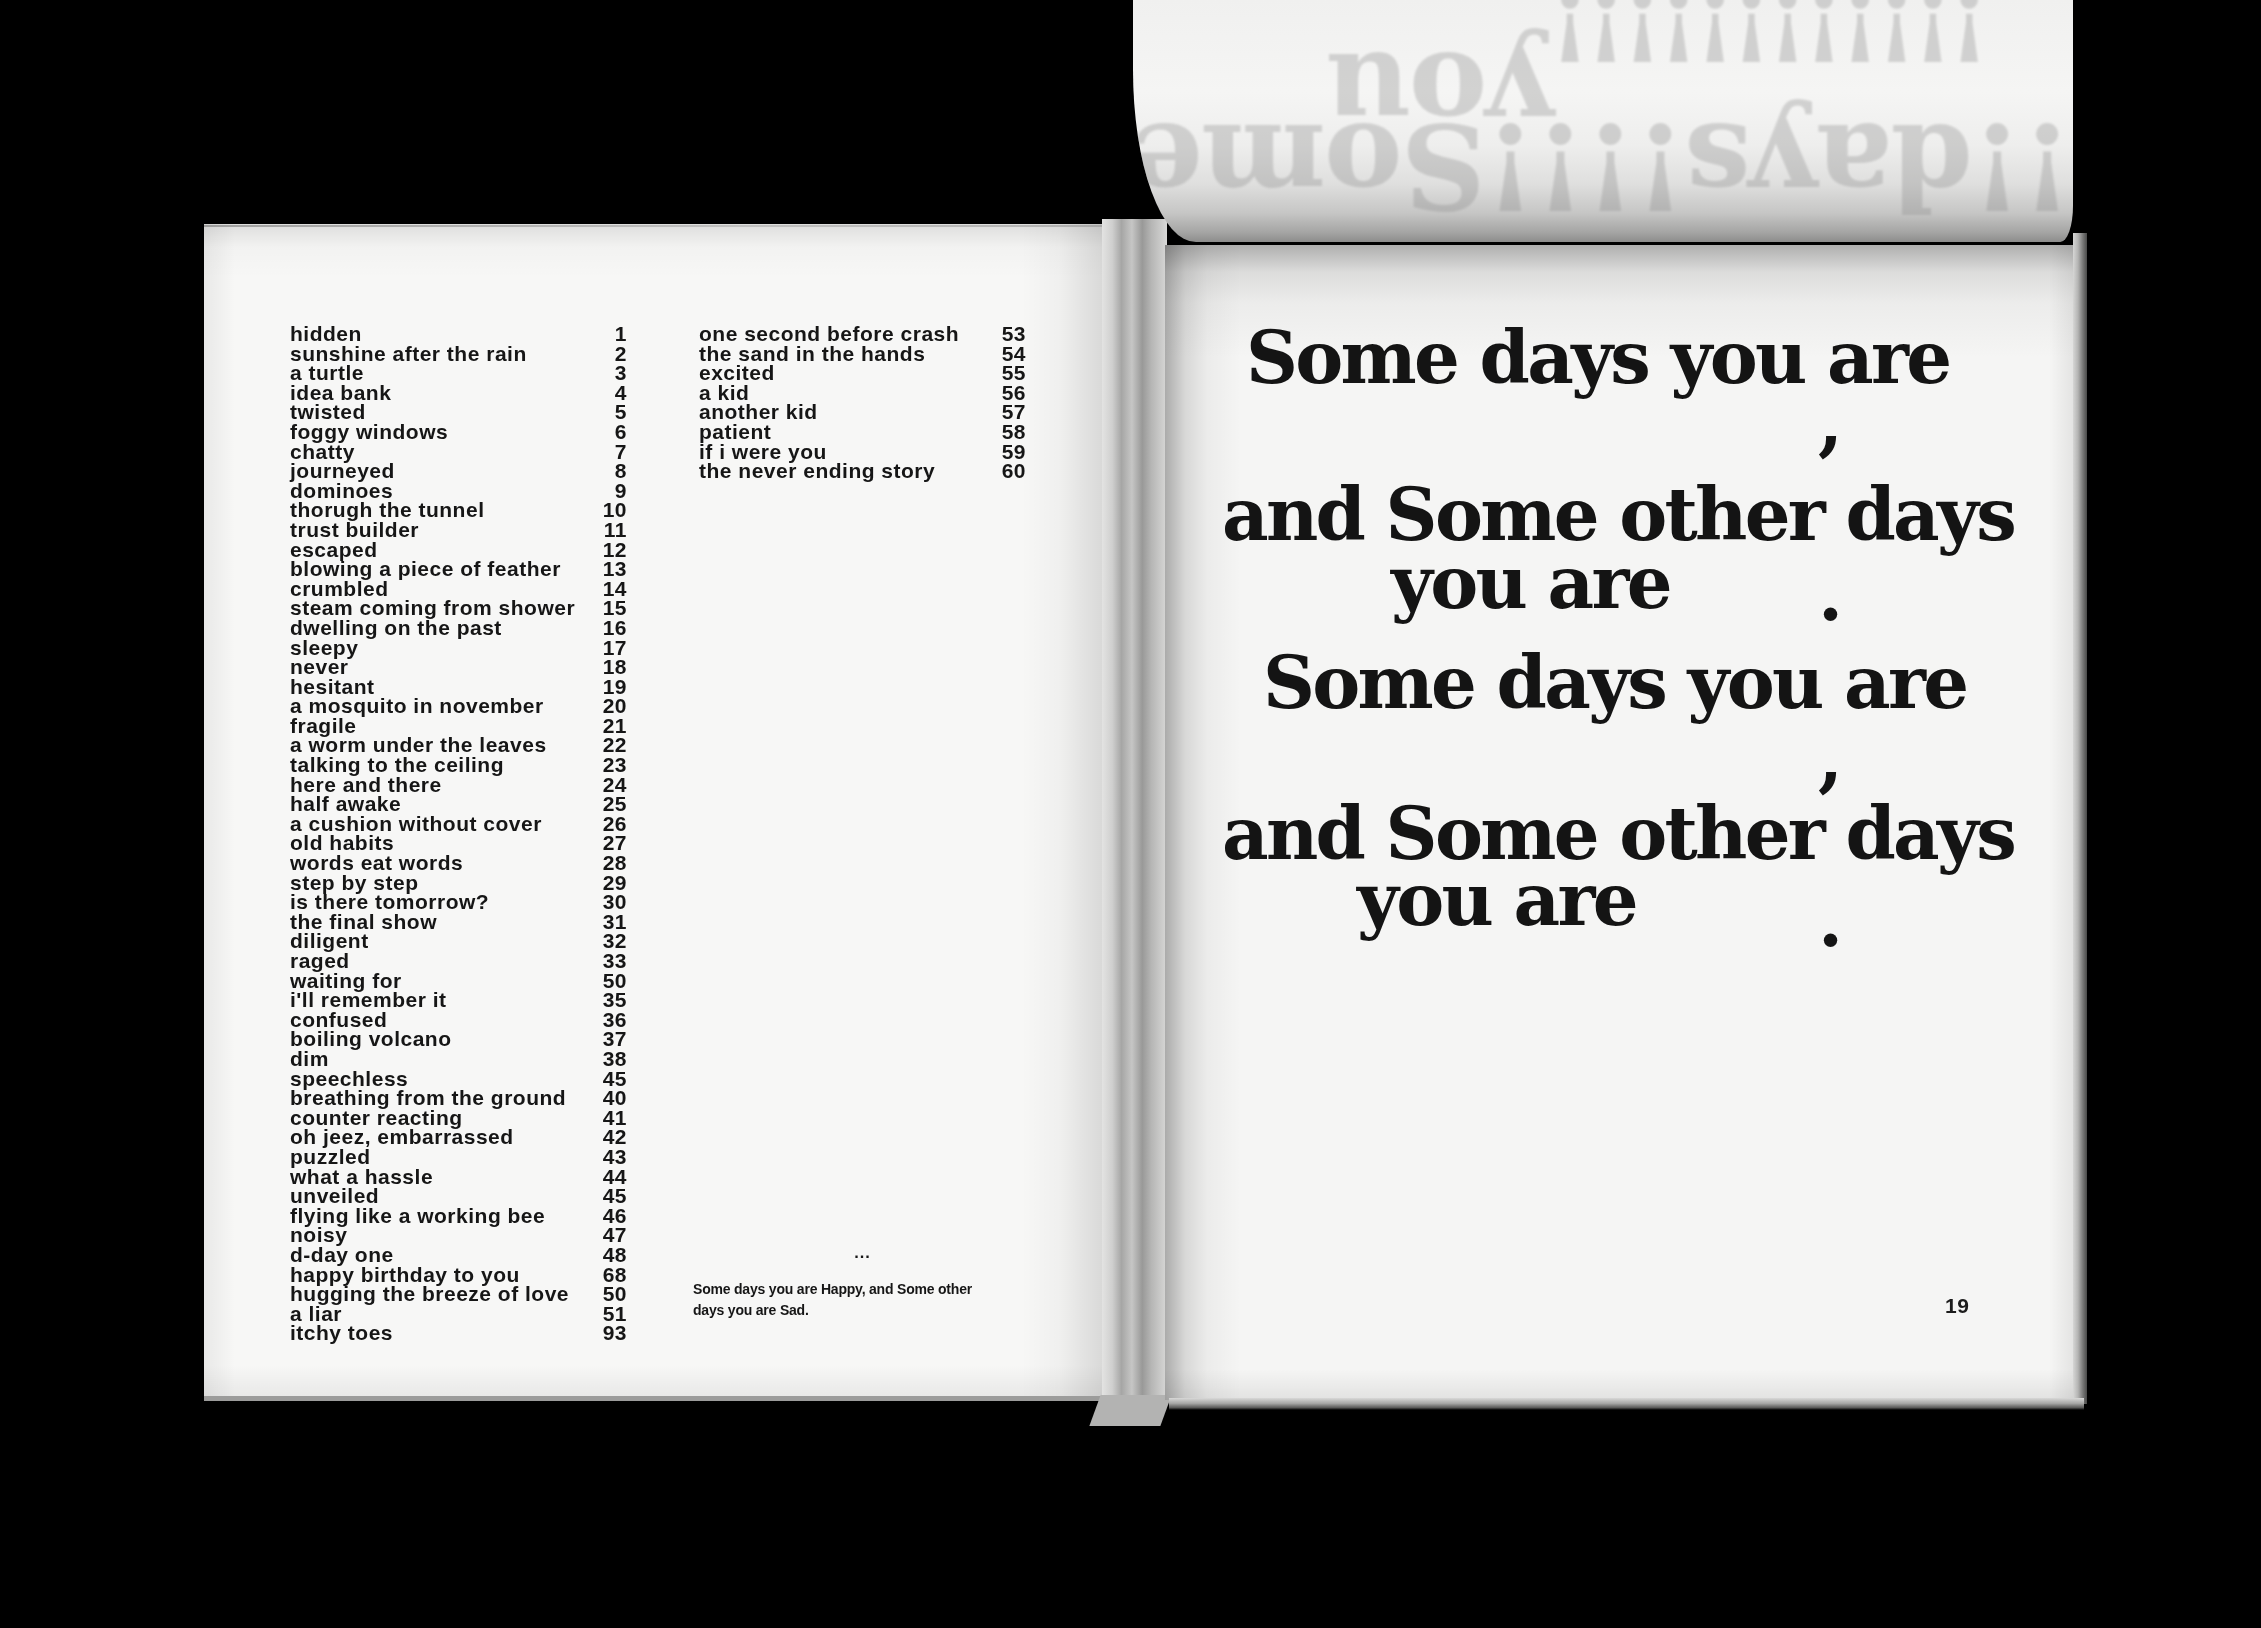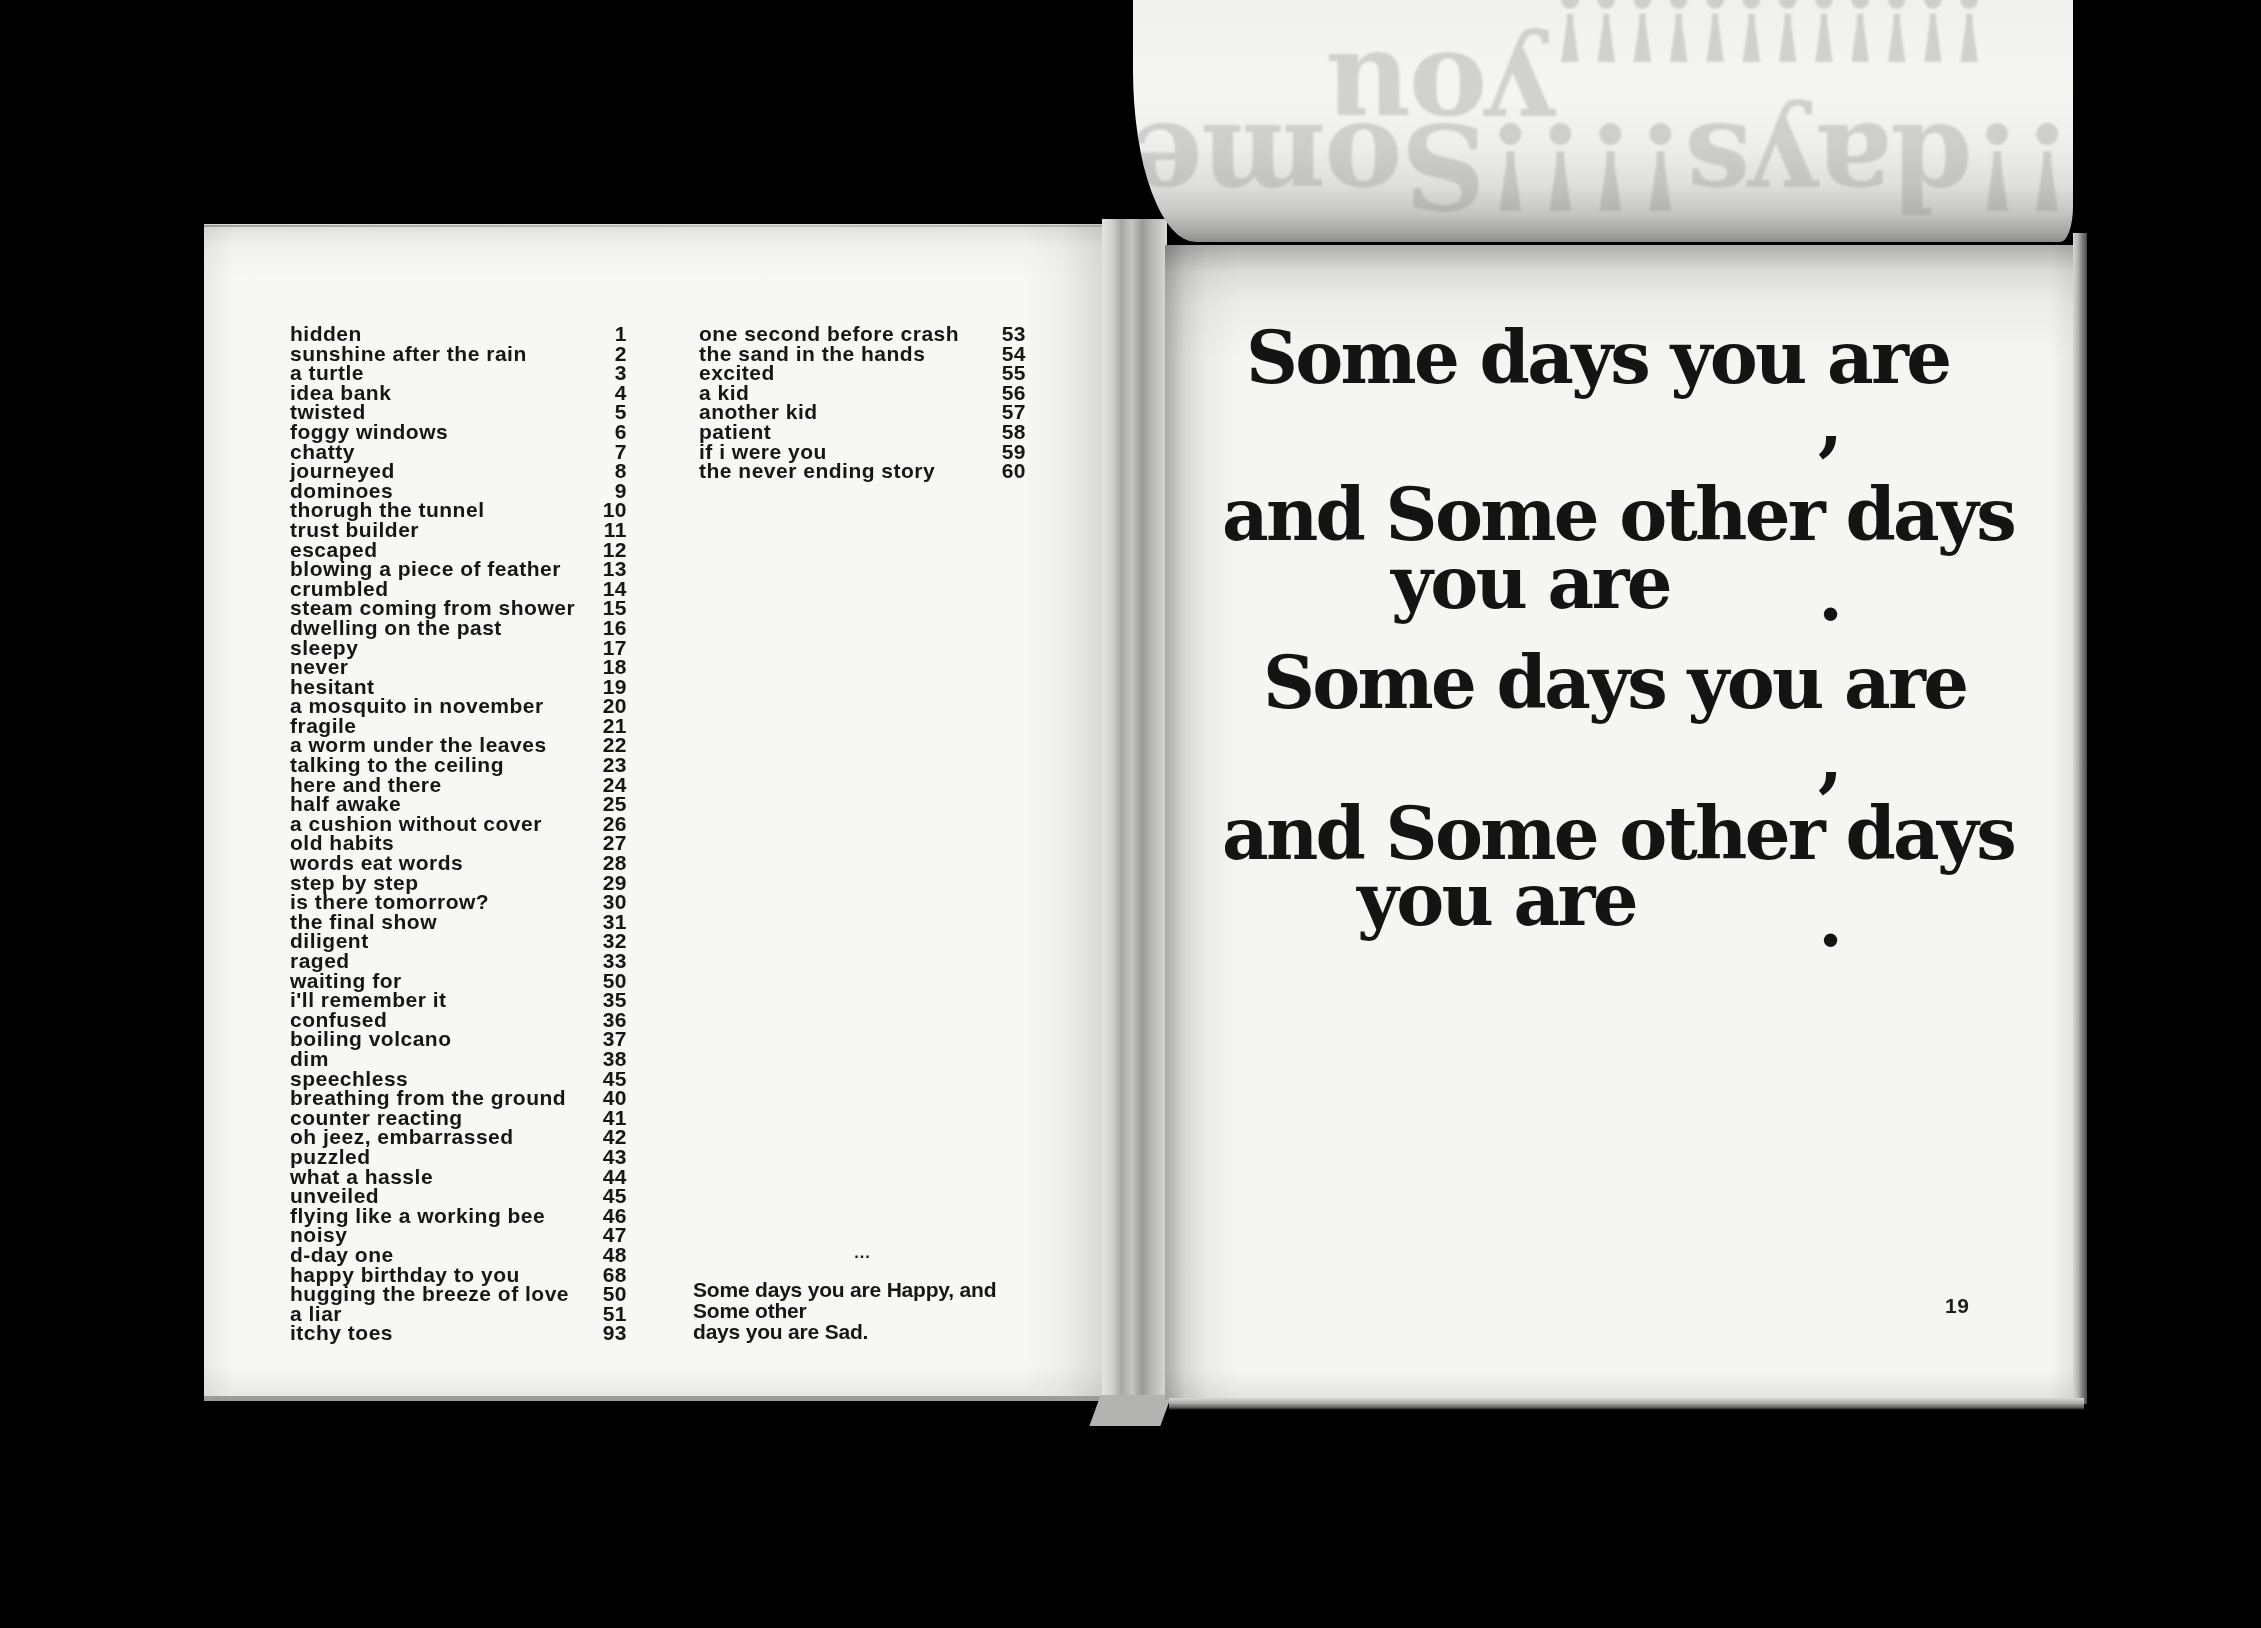--- a/index.html
+++ b/index.html
@@ -21,21 +21,21 @@
   .toc-col{position:absolute;top:92px;color:#161616;font-size:21px;font-weight:700;
            letter-spacing:0.5px;line-height:19.6px;margin-top:8px;}
   .toc-col1{left:86px;width:337px;}
   .toc-col2{left:495px;width:327px;}
   .toc-row{display:flex;justify-content:space-between;}
   .toc-num{text-align:right;}
 
   .toc-ellipsis{position:absolute;left:495px;top:1019px;width:327px;text-align:center;
       color:#161616;font-size:16.3px;font-weight:700;letter-spacing:0.9px;}
   .toc-caption{position:absolute;left:489px;top:1055px;width:344px;color:#161616;
-      font-size:21px;font-weight:700;letter-spacing:-0.2px;line-height:21px;}
+      font-size:14px;font-weight:700;letter-spacing:-0.2px;line-height:21px;}
 
   
   .spine{position:absolute;left:1102px;top:219px;width:65px;height:1181px;
     background:linear-gradient(90deg,#e3e3e2 0%,#cfcfce 16%,#a6a6a5 30%,#c6c6c5 46%,
                #999998 62%,#b6b6b5 76%,#d8d8d7 100%);}
   .spine-notch{position:absolute;left:1095px;top:1395px;width:71px;height:31px;
     background:#b3b3b2;transform:skewX(-20deg);}
 
   
   .flip-page{position:absolute;left:1133px;top:0;width:940px;height:242px;overflow:hidden;

